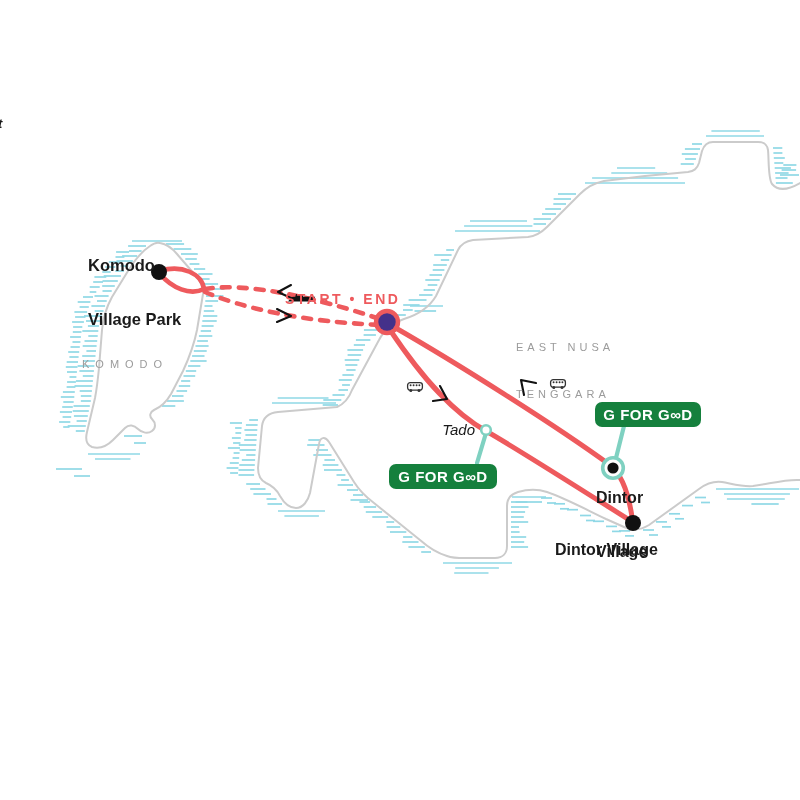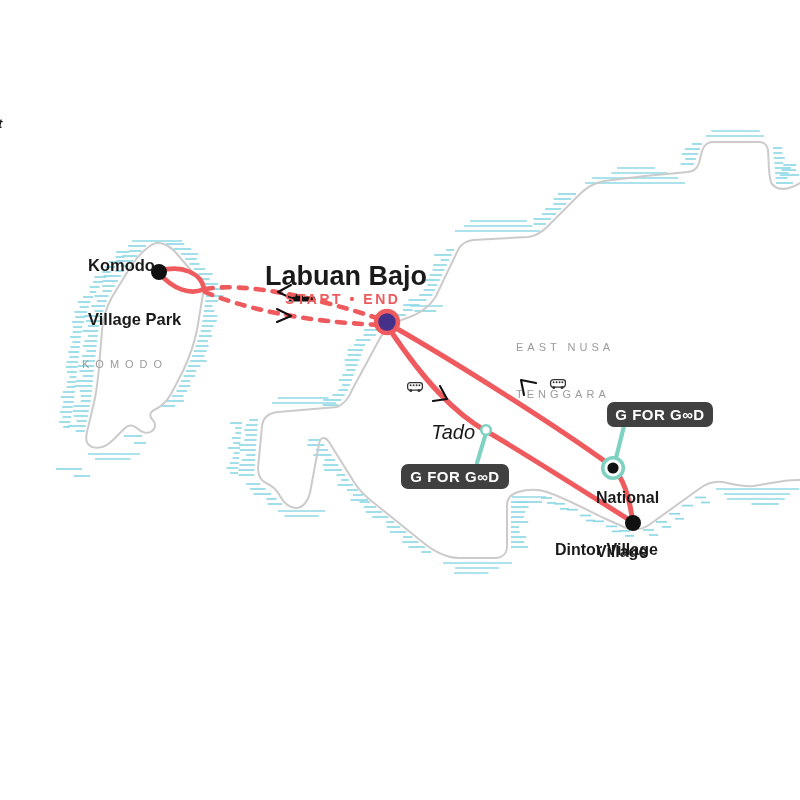--- a/index.html
+++ b/index.html
@@ -3,22 +3,22 @@
 <meta charset="utf-8">
 <style>
   html,body{margin:0;padding:0;background:#fff;}
   #stage{position:relative;width:800px;height:800px;background:#fff;overflow:hidden;
          font-family:"Liberation Sans",sans-serif;}
   #map-art{position:absolute;left:0;top:0;}
   .lbl{position:absolute;color:#1a1a1a;white-space:pre;}
   .place{font-weight:bold;}
   .center{}
   .muted{color:#9b9b9b;font-weight:normal;}
-  .badge{position:absolute;background:#404040;color:#fff;font-weight:bold;font-size:15px;
-         letter-spacing:0.5px;border-radius:7px;display:flex;align-items:center;justify-content:center;margin-left:12px;}
+  .badge{position:absolute;background:#15803d;color:#fff;font-weight:bold;font-size:15px;
+         letter-spacing:0.5px;border-radius:7px;display:flex;align-items:center;justify-content:center;}
   .italic{font-style:italic;}
 </style>
 </head>
 <body>
 
 <div id="stage">
 
   <svg id="map-art" width="800" height="800" viewBox="0 0 800 800">
     <defs>
       <g id="bus-def">
@@ -377,28 +377,27 @@
       <circle cx="613" cy="468" r="5.6" fill="#111"></circle>
     </g>
     <circle cx="633" cy="523" r="8" fill="#111"></circle>
   </svg>
 
   <div class="lbl place center" style="left:88px;top:220px;width:138px;font-size:16.5px;line-height:18px;">
     <div>Komodo</div>
     <div>Village Park</div>
   </div>
 
-  <div class="lbl place center" style="left:265px;top:261px;width:240px;font-size:27px;">Labuan Bajo</div>
 
   <div class="lbl place center" style="left:285px;top:291px;width:200px;font-size:14px;letter-spacing:2.5px;color:#ee5a5d;">START • END</div>
 
-  <div class="lbl italic" style="left:410px;top:421px;width:65px;font-size:20px;text-align:right;">Tado</div>
+  <div class="lbl italic" style="left:410px;top:421px;width:65px;font-size:15px;text-align:right;">Tado</div>
 
   <div class="lbl place center" style="left:596px;top:453px;width:122px;font-size:16px;line-height:18px;">
-    <div>National</div>
+    <div>Dintor</div>
     <div>Village</div>
   </div>
 
   <div class="lbl muted center" style="left:516px;top:309px;width:164px;font-size:11px;letter-spacing:4px;line-height:15.5px;">
     <div>EAST NUSA</div>
     <div>TENGGARA</div>
   </div>
 
   <div class="lbl place center" style="left:555px;top:541px;width:160px;font-size:16px;">Dintor Village</div>
 

